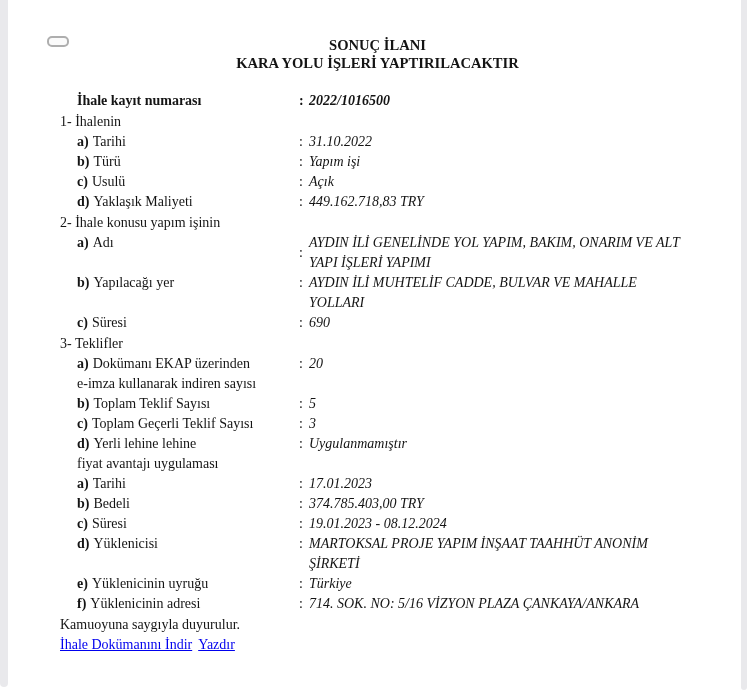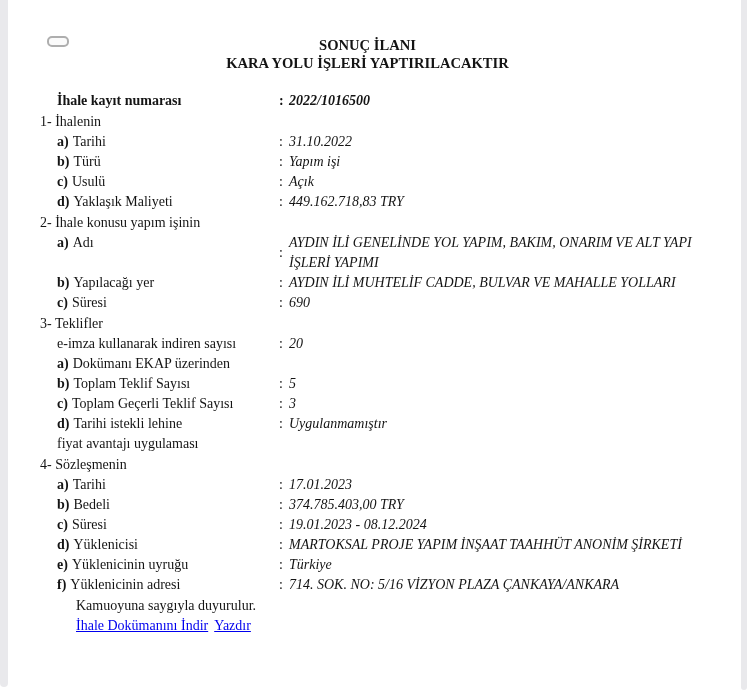--- a/index.html
+++ b/index.html
@@ -15,35 +15,35 @@
   }
   .edge { position: absolute; top: 0; background: #e9e9ec; }
   .edge-left  { left: 0; width: 8px; height: 687px; border-radius: 0 0 4px 4px; }
   .edge-right { right: 0; width: 6px; height: 690px; border-radius: 0 0 4px 4px; }
   .pill {
     position: absolute; left: 47px; top: 36px;
     width: 18px; height: 7px;
     border: 2px solid #aeaeae; border-radius: 5px;
     background: #fbfbfb;
   }
-  .page { padding: 36px 52px 0 40px; }
+  .page { padding: 36px 52px 0 60px; }
   .header { text-align: center; font-weight: bold; font-size: 14.6px; line-height: 18px; }
   .header div { white-space: nowrap; }
   .content { margin-top: 19px; }
   .reg-row { display: flex; font-weight: bold; line-height: 20px; margin-bottom: 1px; }
   .row { display: flex; line-height: 20px; }
   .row-label { width: 218px; flex: none; padding-right: 4px; margin-left: 17px; }
   .prefix { margin-right: 4px; }
   .row-value { flex: 1; display: flex; align-items: flex-start; }
   .row-value.colon-center { align-items: stretch; }
   .row-value.colon-center .colon { align-self: center; }
   .colon { width: 10px; flex: none; }
   .val { flex: 1; font-style: italic; }
   .section-title { font-weight: normal; line-height: 20px; margin-top: 1px; }
-  .footer { line-height: 20px; margin-top: 1px; margin-left: 36px; }
+  .footer { line-height: 20px; margin-top: 1px; }
   .links a {
     color: var(--link-color);
     text-decoration: underline;
     margin-right: 6px;
     cursor: pointer;
   }
 </style>
 </head>
 <body>
 
@@ -152,22 +152,22 @@
     </div>
   </div>
 </div>
   </div>
 
   <div class="section">
     <div class="section-title">3- Teklifler</div>
     <div>
   <div class="row">
     <div class="row-label">
+      <div><b class="prefix">a)</b><span>Dokümanı EKAP üzerinden</span></div>
       <div>e-imza kullanarak indiren sayısı</div>
-      <div><b class="prefix">a)</b><span>Dokümanı EKAP üzerinden</span></div>
     </div>
     <div class="row-value">
       <span class="colon">:</span>
       <span class="val">20</span>
     </div>
   </div>
 
   <div class="row">
     <div class="row-label">
       <div><b class="prefix">b)</b><span>Toplam Teklif Sayısı</span></div>
@@ -185,33 +185,32 @@
 
     </div>
     <div class="row-value">
       <span class="colon">:</span>
       <span class="val">3</span>
     </div>
   </div>
 
   <div class="row">
     <div class="row-label">
-      <div><b class="prefix">d)</b><span>Tarihi istekli lehine</span></div>
+      <div><b class="prefix">d)</b><span>Yerli lehine lehine</span></div>
       <div>fiyat avantajı uygulaması</div>
     </div>
     <div class="row-value">
       <span class="colon">:</span>
       <span class="val">Uygulanmamıştır</span>
     </div>
   </div>
 </div>
   </div>
 
   <div class="section">
-    <div class="section-title">4- Sözleşmenin</div>
     <div>
   <div class="row">
     <div class="row-label">
       <div><b class="prefix">a)</b><span>Tarihi</span></div>
 
     </div>
     <div class="row-value">
       <span class="colon">:</span>
       <span class="val">17.01.2023</span>
     </div>

